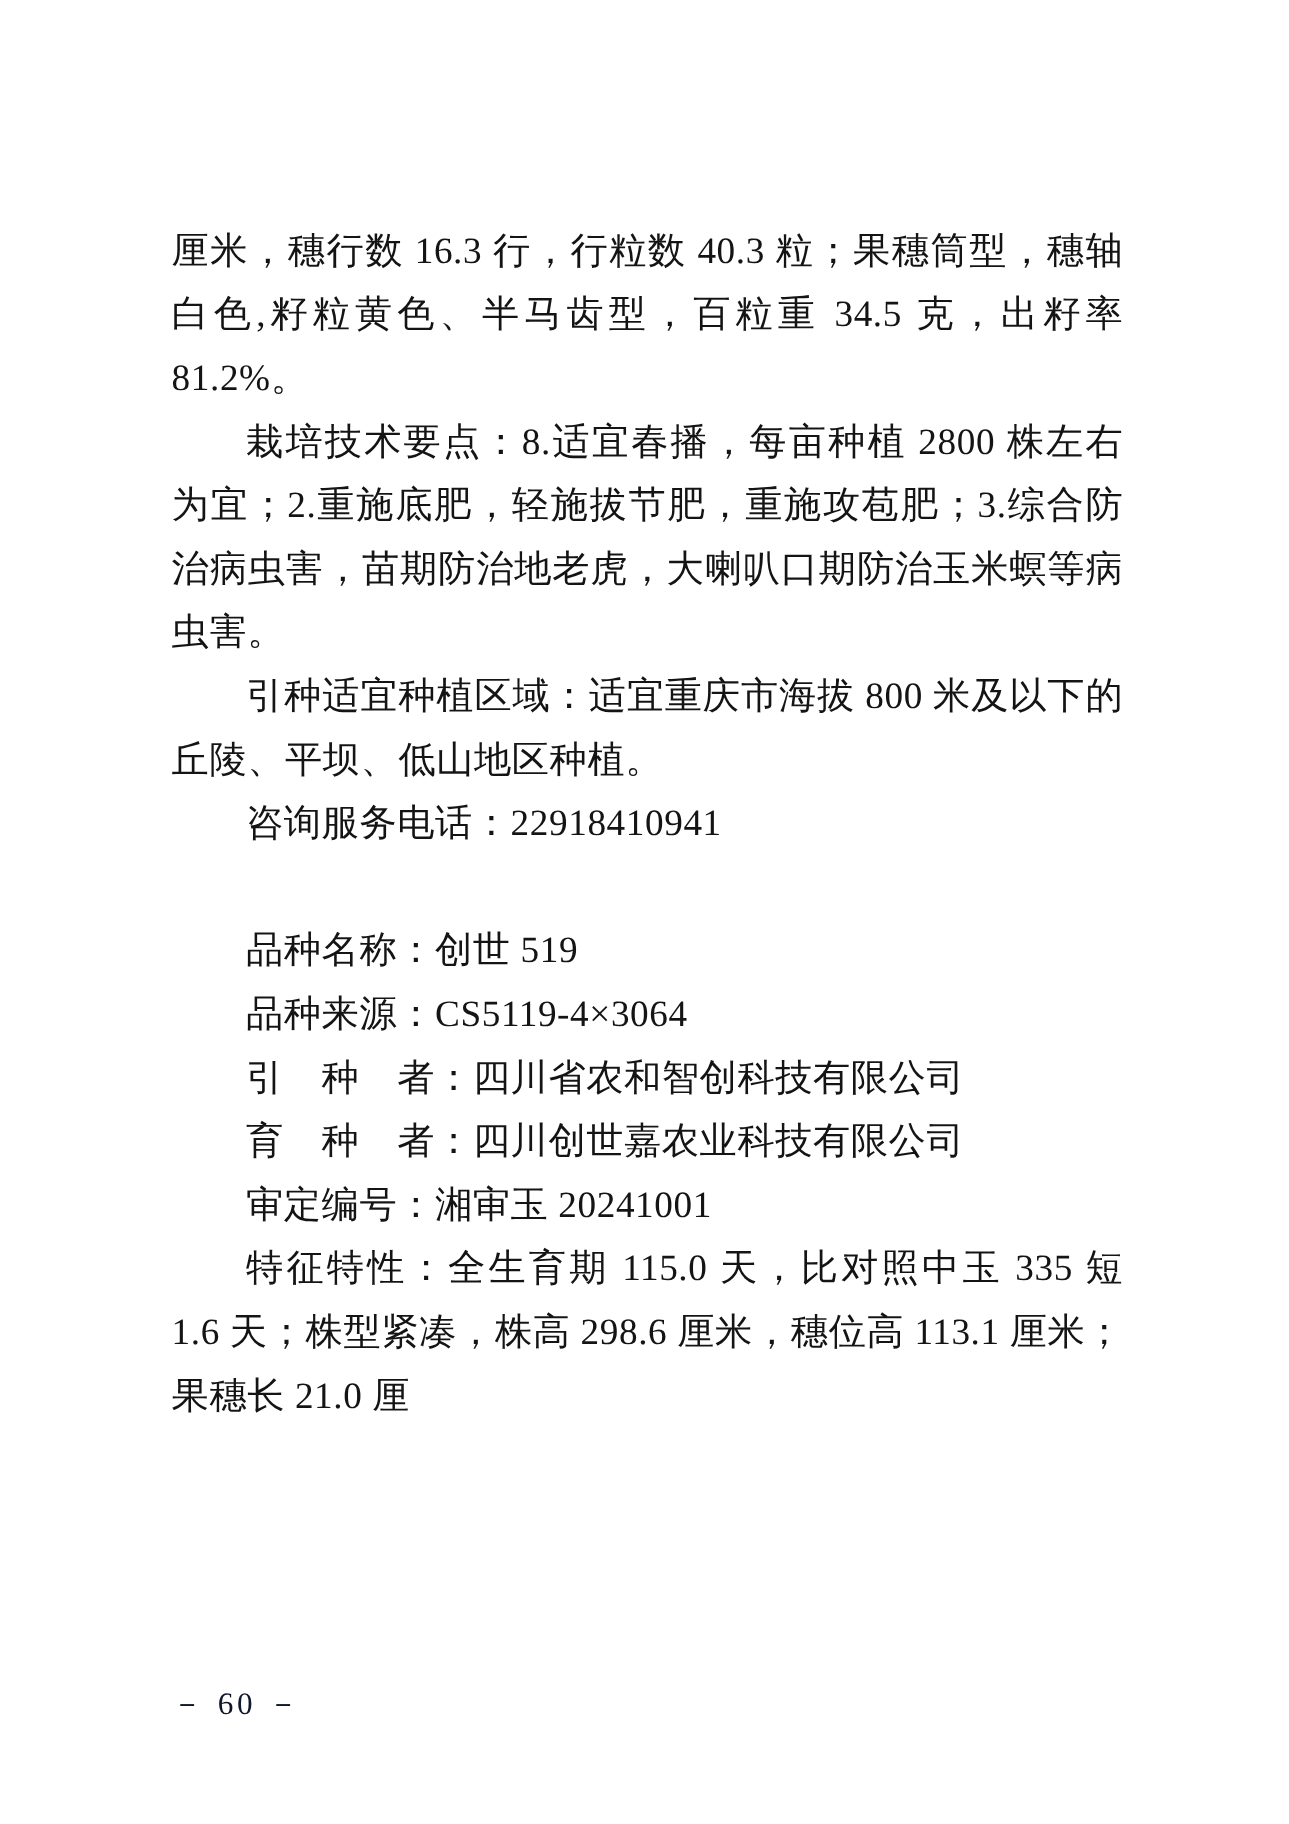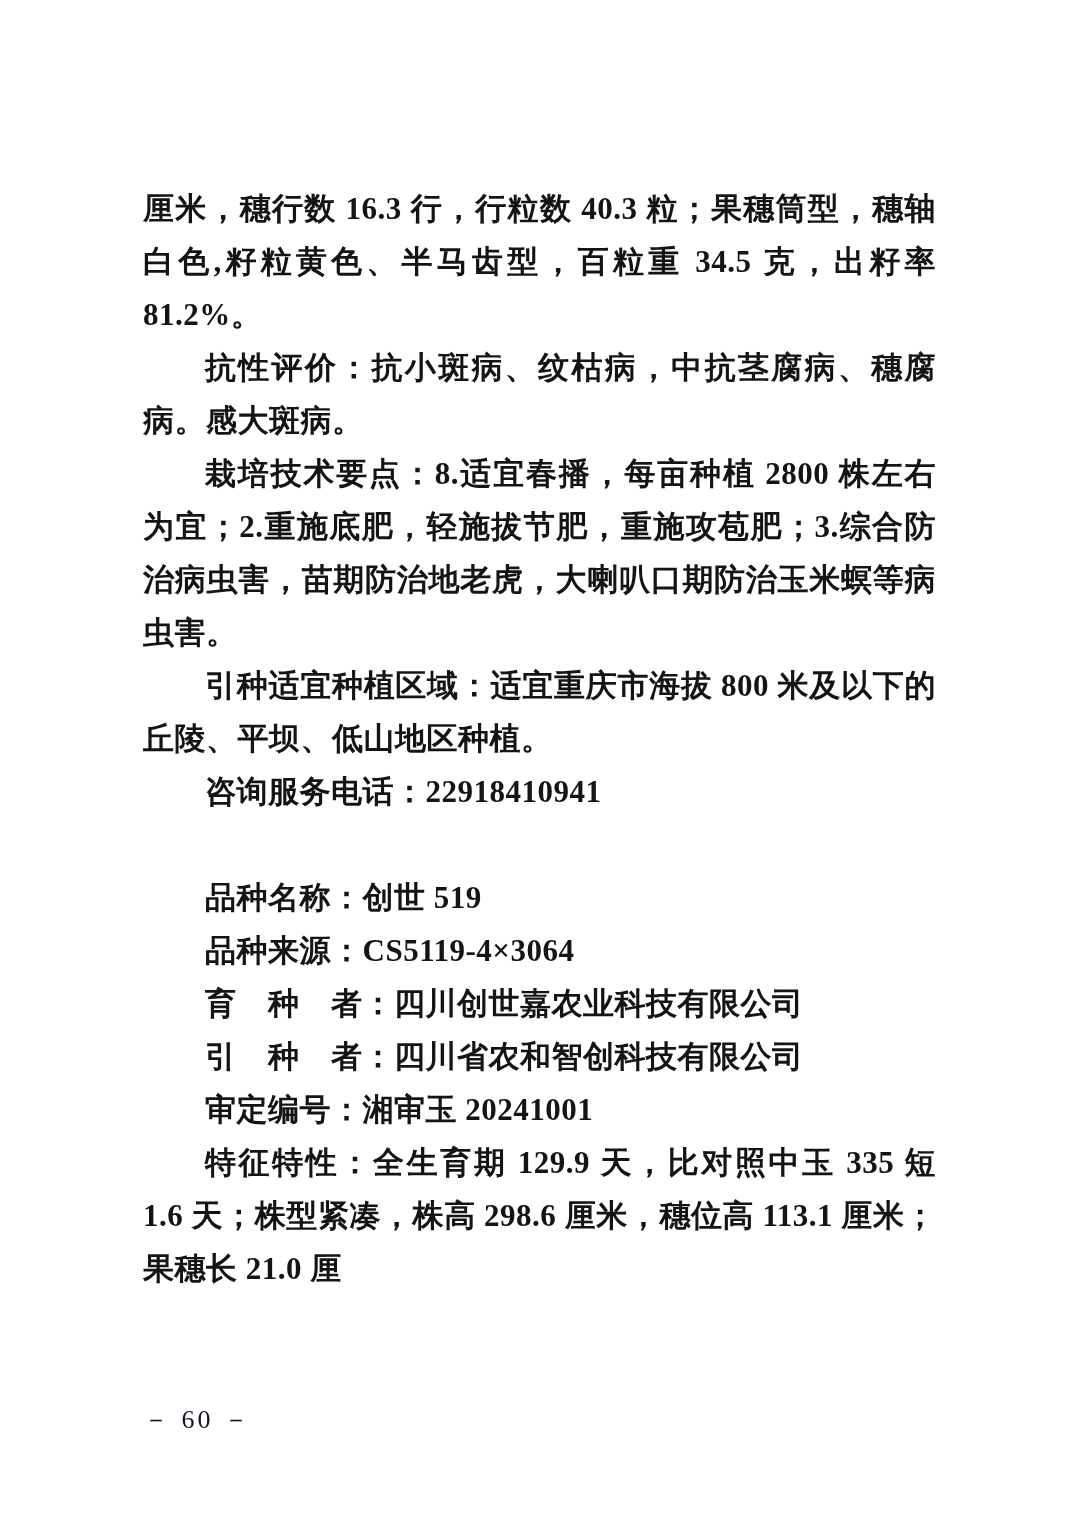--- a/index.html
+++ b/index.html
@@ -23,21 +23,20 @@
     width: 793px;
     font-size: 31px;
     line-height: 53px;
     text-align: justify;
     text-justify: inter-ideograph;
     letter-spacing: 0.5px;
   }
   .body-text p {
     margin: 0;
     padding: 0;
-    font-weight: bold;
   }
   .body-text p.indent {
     text-indent: 2em;
   }
   .spacer-line {
     height: 53px;
   }
   .page-number {
     position: absolute;
     left: 143px;
@@ -48,28 +47,27 @@
     color: #0f172a;
   }
 </style>
 </head>
 <body>
 
 <div class="page">
 
   <div class="body-text">
     <p>厘米，穗行数 16.3 行，行粒数 40.3 粒；果穗筒型，穗轴白色,籽粒黄色、半马齿型，百粒重 34.5 克，出籽率 81.2%。</p>
-    <p class="indent">抗性评价：抗小斑病、纹枯病，中抗茎腐病、穗腐病。感大斑病。</p>
     <p class="indent">栽培技术要点：8.适宜春播，每亩种植 2800 株左右为宜；2.重施底肥，轻施拔节肥，重施攻苞肥；3.综合防治病虫害，苗期防治地老虎，大喇叭口期防治玉米螟等病虫害。</p>
     <p class="indent">引种适宜种植区域：适宜重庆市海拔 800 米及以下的丘陵、平坝、低山地区种植。</p>
     <p class="indent">咨询服务电话：22918410941</p>
     <div class="spacer-line"></div>
     <p class="indent">品种名称：创世 519</p>
     <p class="indent">品种来源：CS5119-4×3064</p>
+    <p class="indent">引　种　者：四川省农和智创科技有限公司</p>
     <p class="indent">育　种　者：四川创世嘉农业科技有限公司</p>
-    <p class="indent">引　种　者：四川省农和智创科技有限公司</p>
     <p class="indent">审定编号：湘审玉 20241001</p>
-    <p class="indent">特征特性：全生育期 129.9 天，比对照中玉 335 短 1.6 天；株型紧凑，株高 298.6 厘米，穗位高 113.1 厘米；果穗长 21.0 厘</p>
+    <p class="indent">特征特性：全生育期 115.0 天，比对照中玉 335 短 1.6 天；株型紧凑，株高 298.6 厘米，穗位高 113.1 厘米；果穗长 21.0 厘</p>
   </div>
 
   <div class="page-number">－ 60 －</div>
 
 </div>
 
 </body></html>

